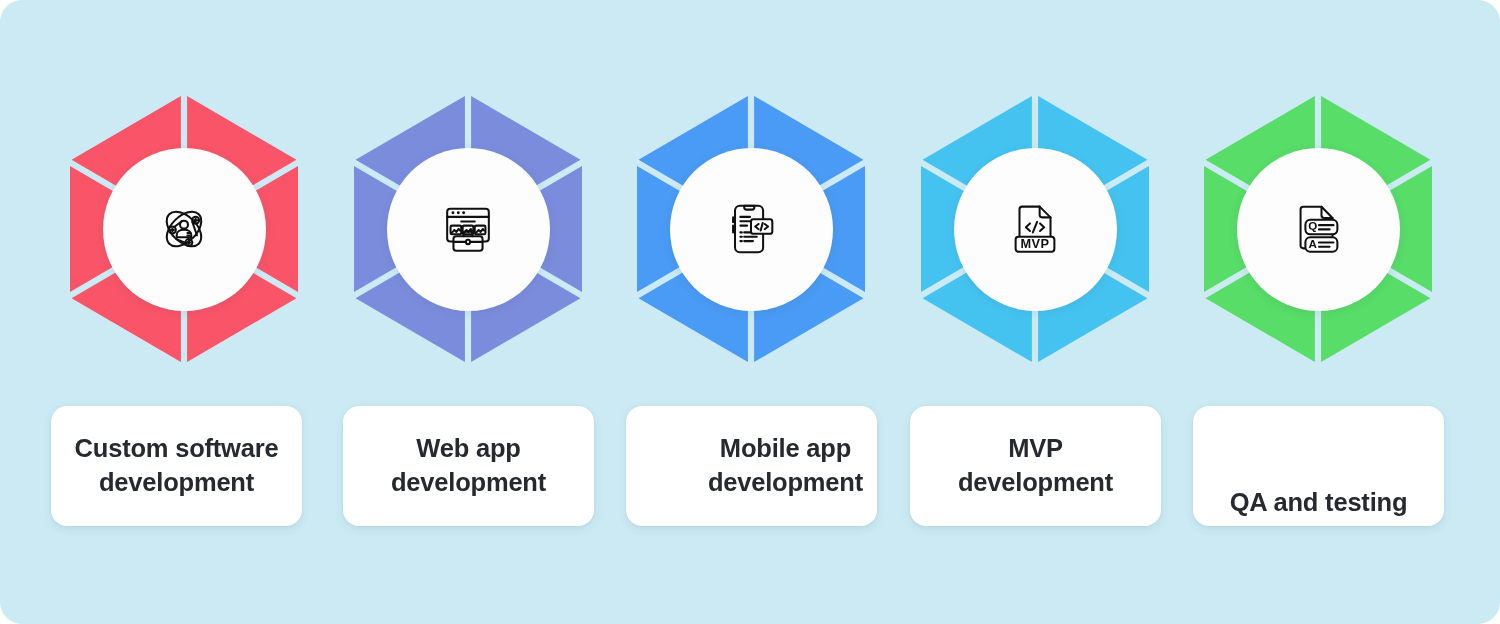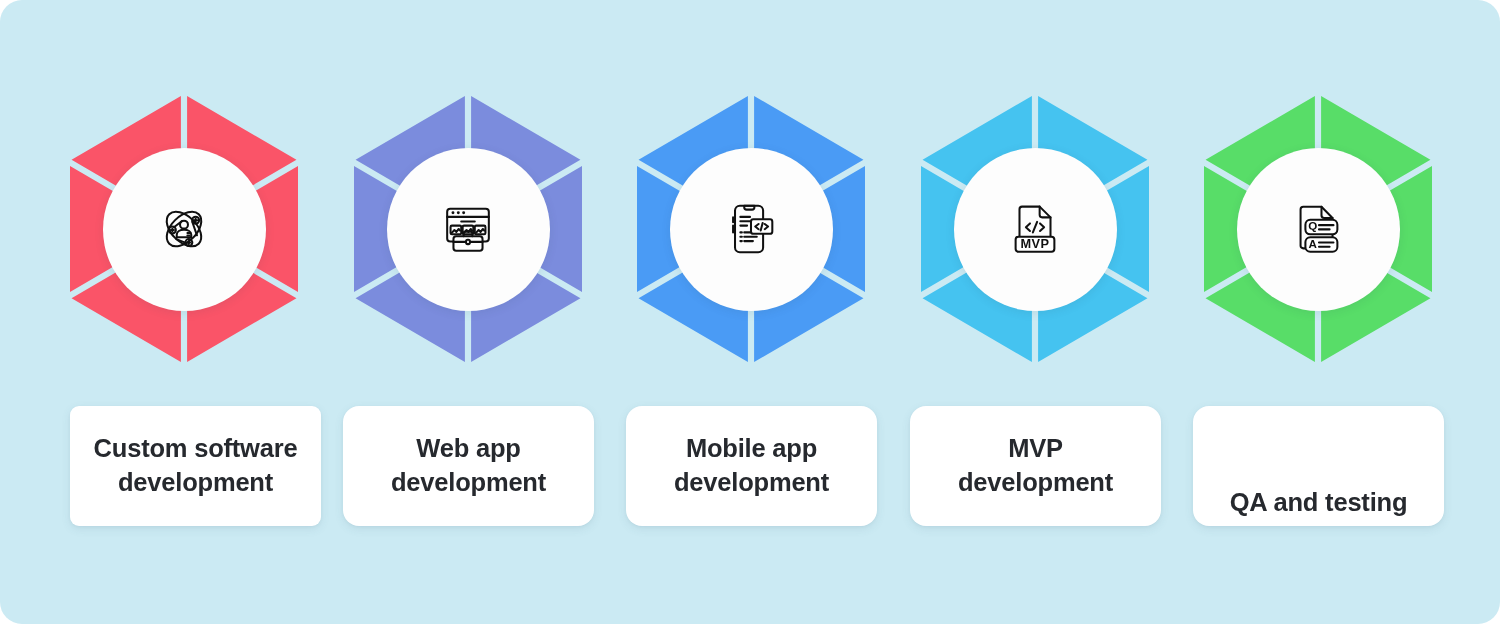--- a/index.html
+++ b/index.html
@@ -242,29 +242,29 @@
       <path d="M33 28h15M33 32.4h11"></path>
       <rect x="19" y="40.5" width="33" height="15" rx="5" fill="#ffffff"></rect>
       <text x="26.6" y="51.3" font-family="Liberation Sans, sans-serif" font-size="12" font-weight="700" fill="#101010" stroke="none" text-anchor="middle">A</text>
       <path d="M33 46h15M33 50.4h11"></path>
     </svg>
           </span>
         </div>
       </div>
     </div>
   <div class="row" id="card-row">
-      <div class="card" style="left: 70px; border-radius: 9px;">
+      <div class="card" style="left: 51px;">
         <div class="card-label">Custom software
 development</div>
       </div>
       <div class="card" style="left: 343px;">
         <div class="card-label">Web app
 development</div>
       </div>
-      <div class="card" style="left: 626px;">
+      <div class="card" style="left: 626px; justify-content: flex-end;">
         <div class="card-label">Mobile app
 development</div>
       </div>
       <div class="card" style="left: 910px;">
         <div class="card-label">MVP
 development</div>
       </div>
       <div class="card" style="left: 1193px; align-items: flex-end;">
         <div class="card-label">QA and testing</div>
       </div>

